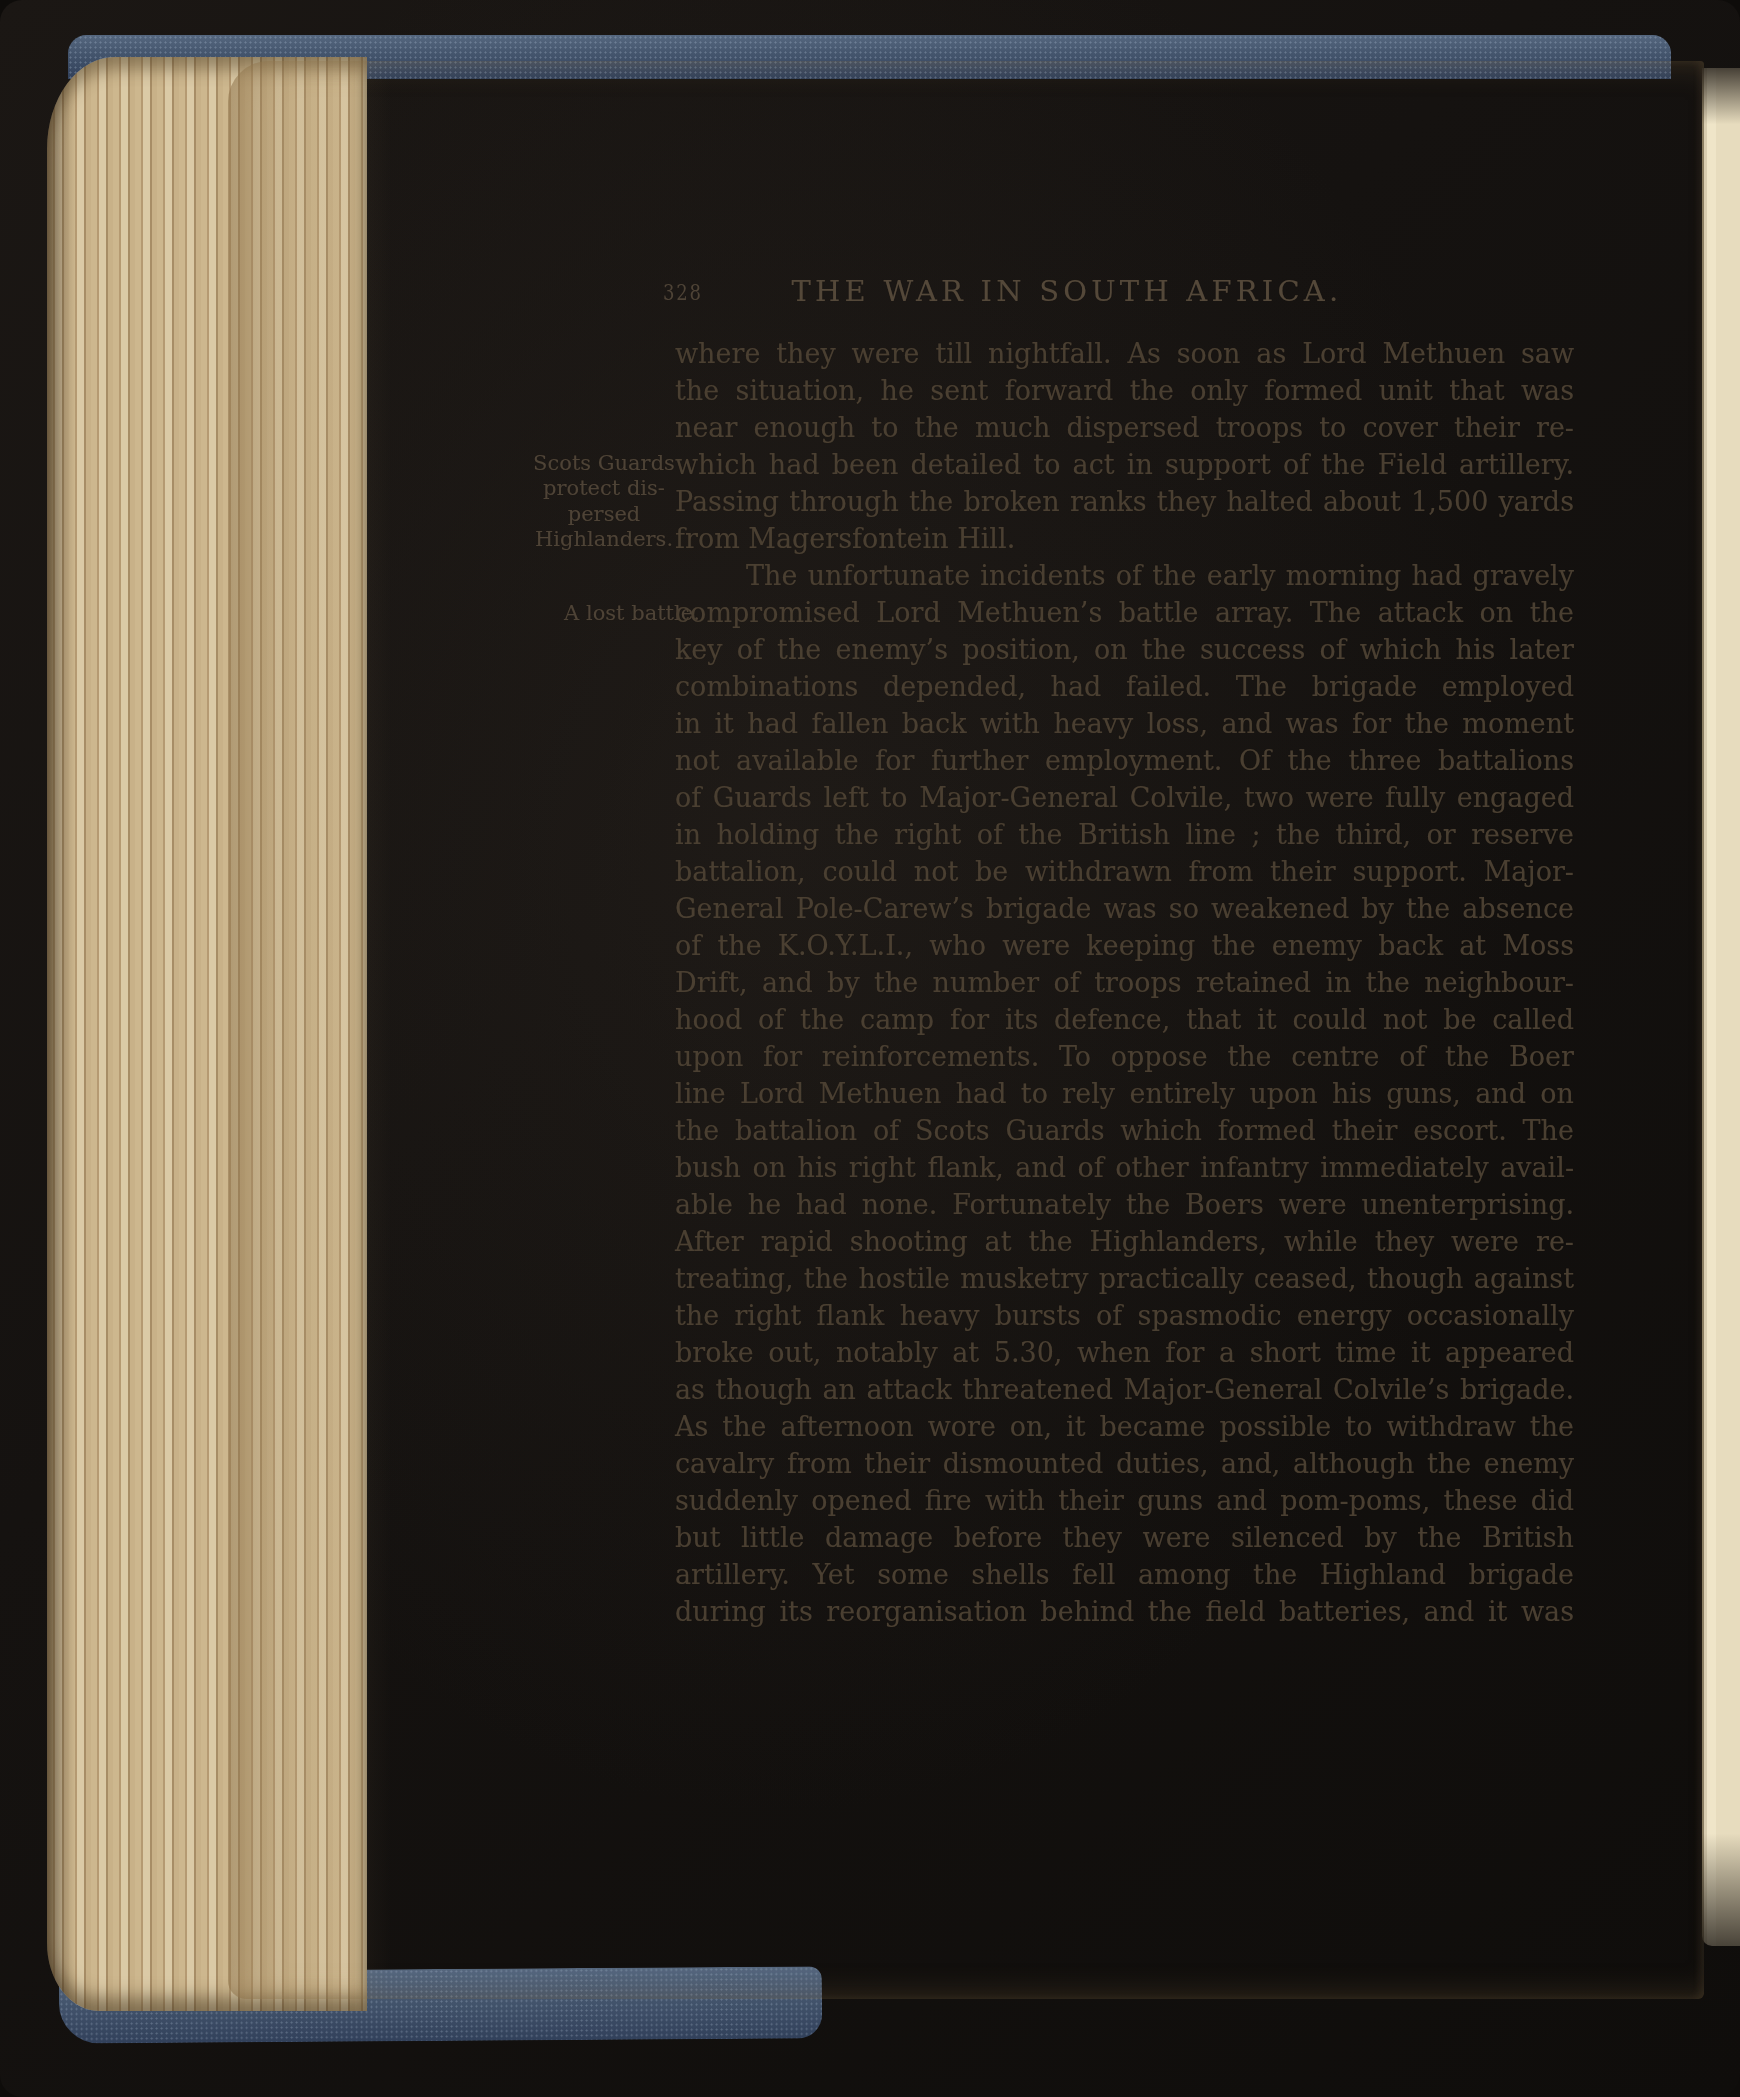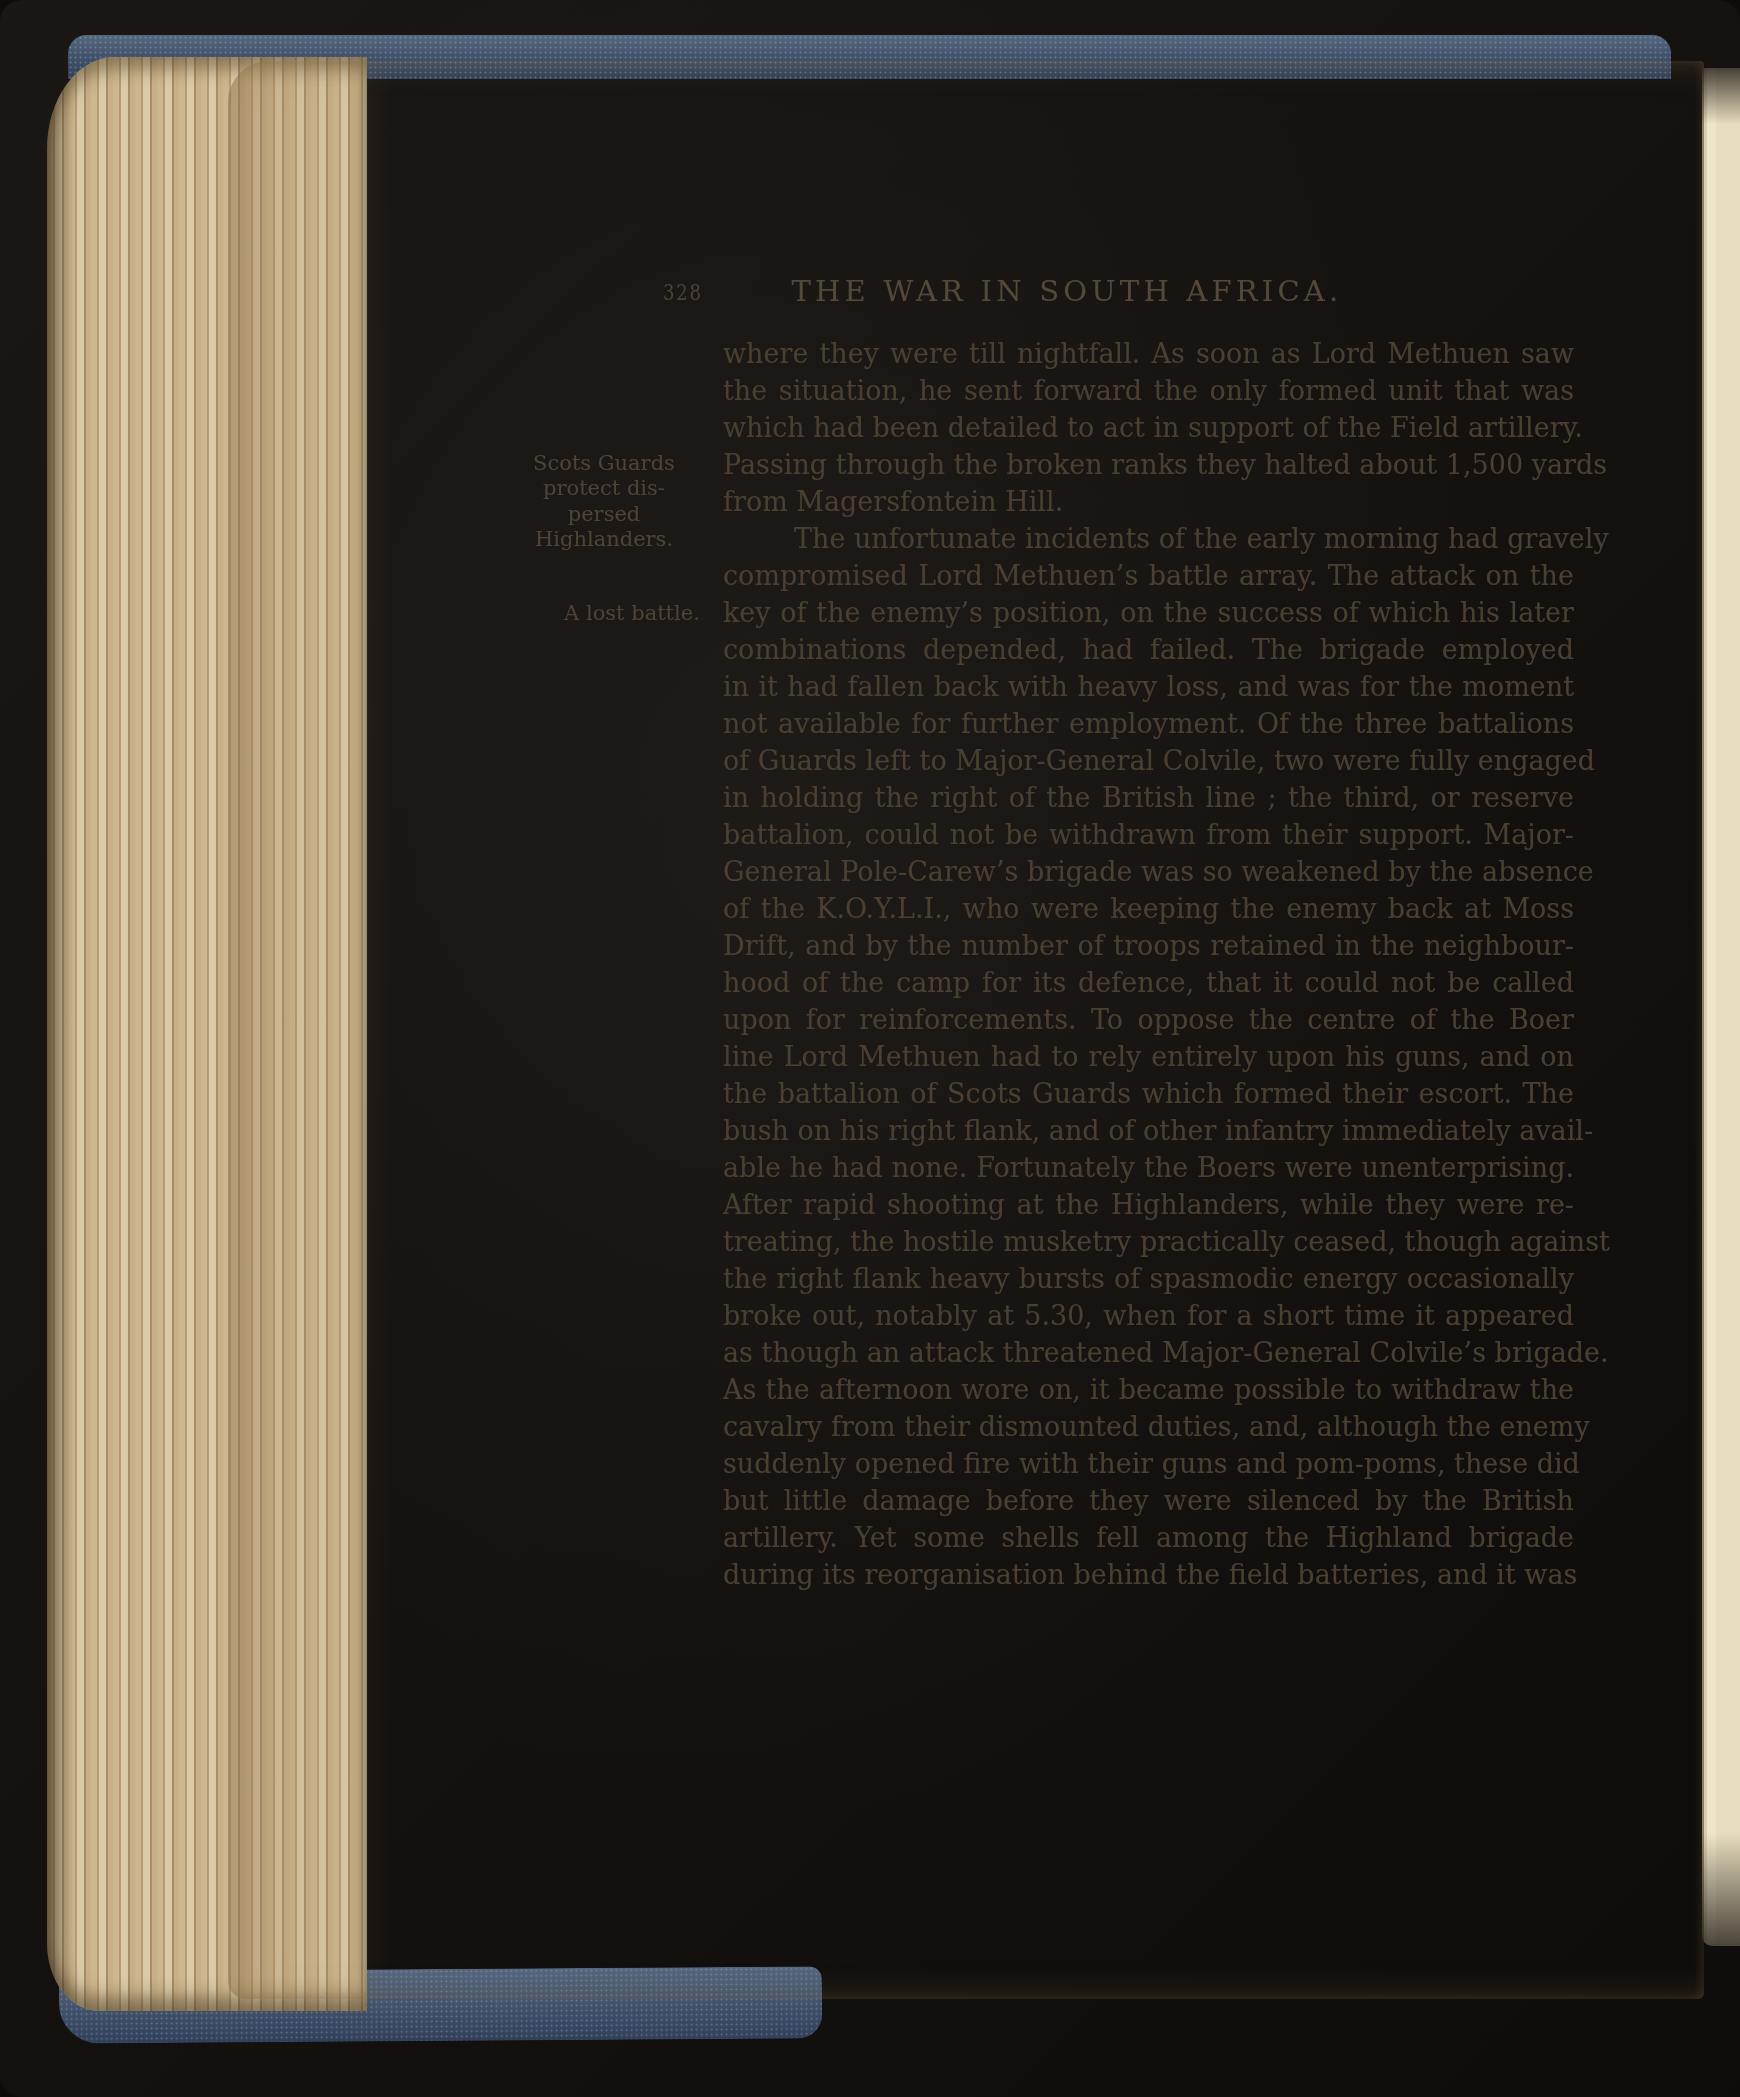--- a/index.html
+++ b/index.html
@@ -71,21 +71,21 @@
     text-shadow:0 0 0.7px rgba(78,67,54,.3);
     text-align:center;
   }
   .mnote-1{top:451px;}
   .mnote-2{top:601px;margin-left:28px;}
   .bodycol{
     position:absolute;left:675px;top:335px;width:899px;
     font-size:27px;line-height:37px;color:#4a3f31;
     text-shadow:0 0 0.7px rgba(74,63,49,.38);
   }
-  .line{height:37px;white-space:nowrap;text-align:justify;text-align-last:justify;margin-left:48px;}
+  .line{height:37px;white-space:nowrap;text-align:justify;text-align-last:justify;}
   .line.noJ{text-align:center;text-align-last:left;}
   .line.ind{text-indent:71px;}
 </style>
 </head>
 <body>
 
 <div class="scene">
 
   <div class="cloth cloth-top"></div>
   <div class="cloth cloth-bottom"></div>
@@ -111,20 +111,21 @@
       </div>
 
     <div class="mnote mnote-2">
         <div class="mnote-line">A lost battle.</div>
       </div>
 
     <div class="bodycol">
         <div class="para">
           <div class="line">where they were till nightfall.  As soon as Lord Methuen saw</div>
           <div class="line">the situation, he sent forward the only formed unit that was</div>
+          <div class="line">near enough to the much dispersed troops to cover their re-</div>
           <div class="line">which had been detailed to act in support of the Field artillery.</div>
           <div class="line">Passing through the broken ranks they halted about 1,500 yards</div>
           <div class="line noJ">from Magersfontein Hill.</div>
         </div>
         <div class="para">
           <div class="line ind">The unfortunate incidents of the early morning had gravely</div>
           <div class="line">compromised Lord Methuen’s battle array.  The attack on the</div>
           <div class="line">key of the enemy’s position, on the success of which his later</div>
           <div class="line">combinations depended, had failed.  The brigade employed</div>
           <div class="line">in it had fallen back with heavy loss, and was for the moment</div>

